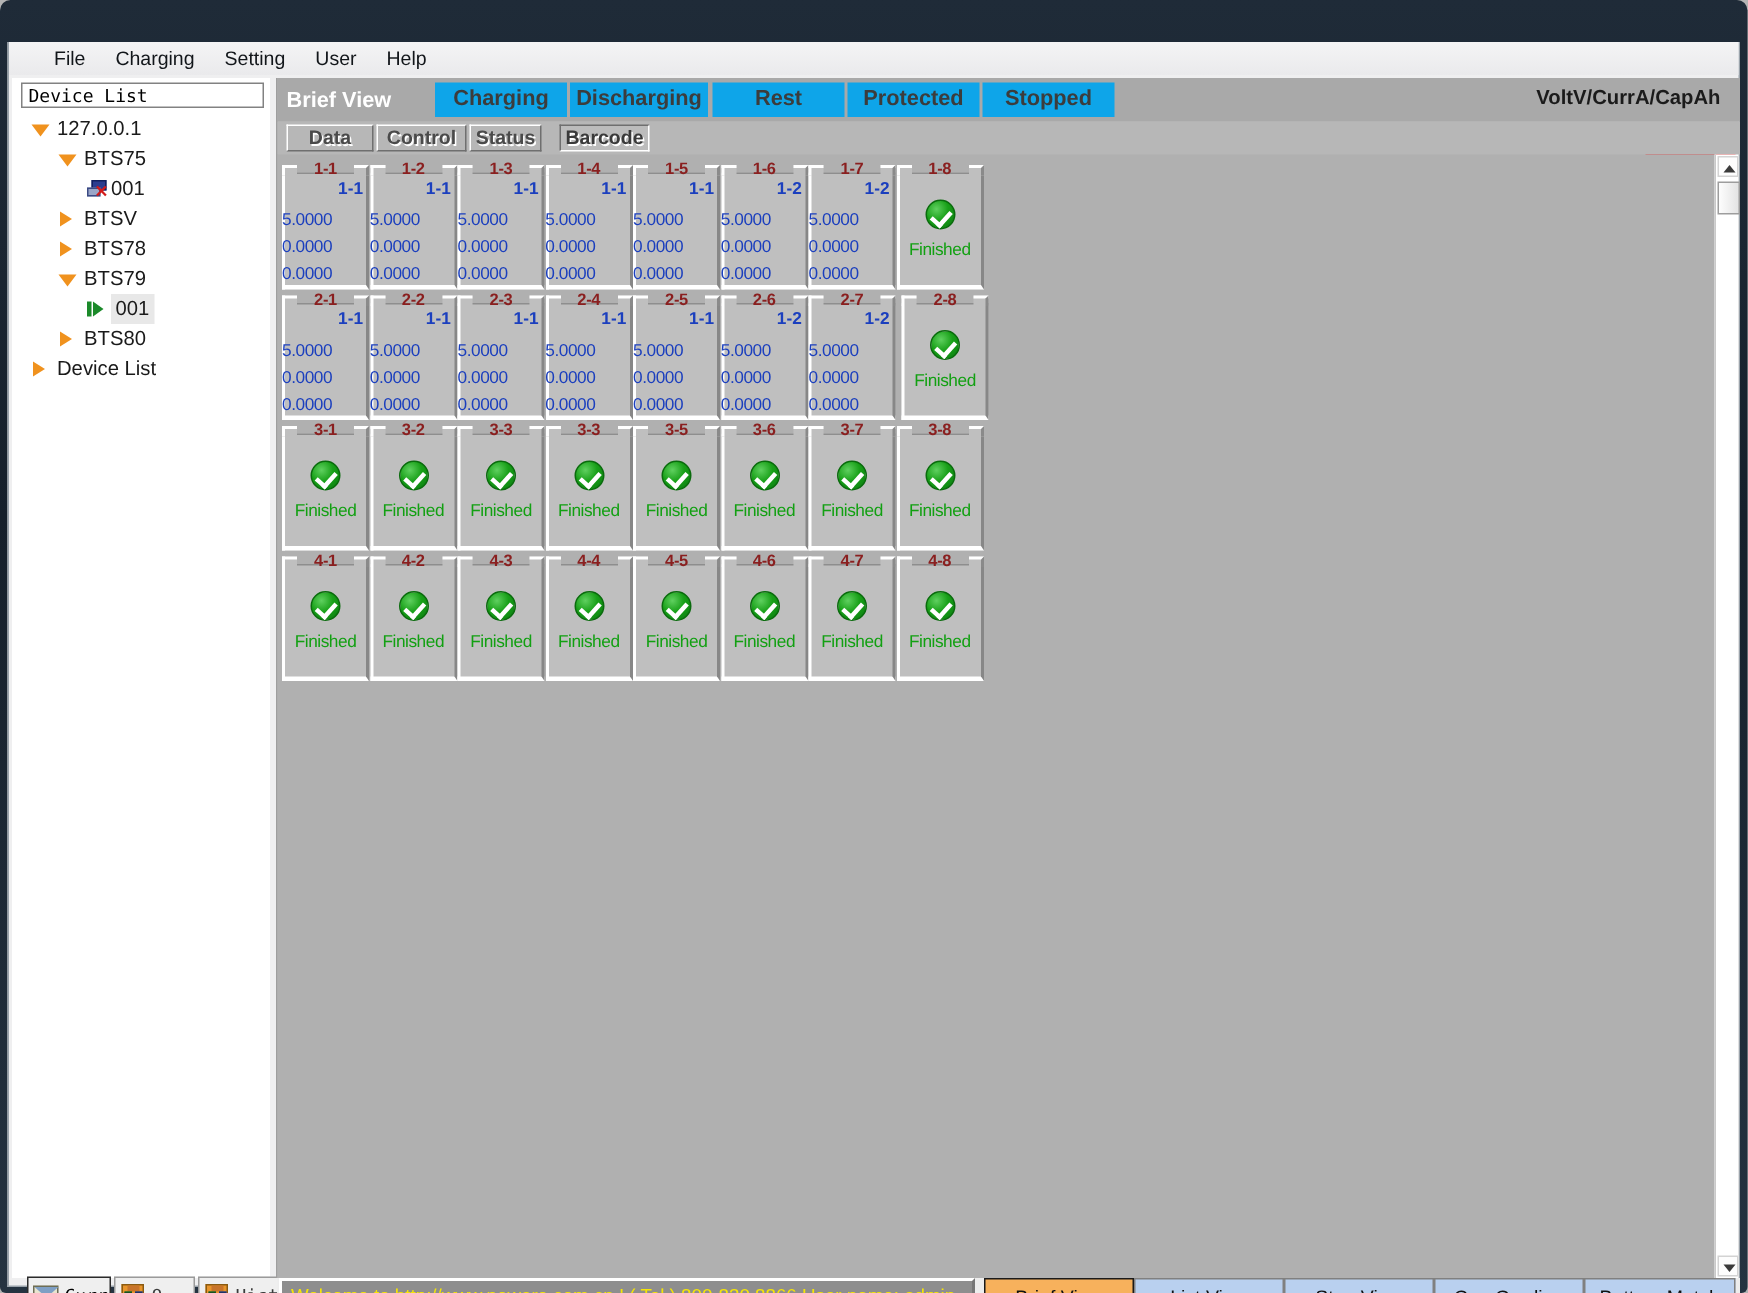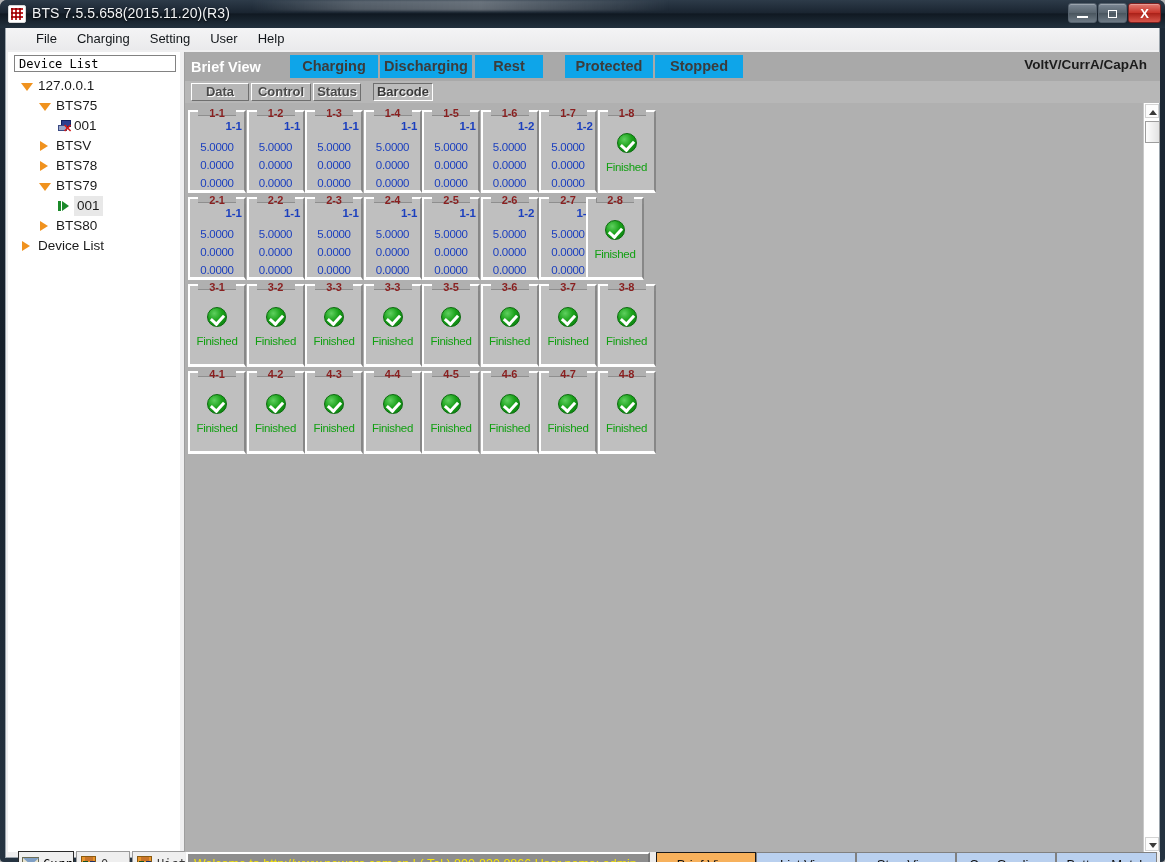--- a/index.html
+++ b/index.html
@@ -226,21 +226,21 @@
   .cell .chid {
     position:absolute; left:0; top:0px; width:58px; text-align:center;
     font-size:11px; color:#8a1f1f; font-weight:bold; line-height:12px;
     letter-spacing:-.2px;
   }
   .cell .step {
     position:absolute; right:4px; top:13px;
     font-size:11.5px; color:#1b3fbe; font-weight:bold; line-height:12px;
   }
   .cell .v {
-    position:absolute; left:0; width:58px; text-align:center;
+    position:absolute; left:0; width:58px; text-align:left;
     font-size:11.5px; color:#1b3fbe; line-height:13px; letter-spacing:-.3px;
   }
   .cell .v1 { top:34px; }
   .cell .v2 { top:52px; }
   .cell .v3 { top:70px; }
   .cell .fin-txt {
     position:absolute; left:0; top:54px; width:58px; text-align:center;
     font-size:11.5px; color:#12a012; line-height:13px; letter-spacing:-.3px;
   }
   .cell .check {
@@ -301,30 +301,20 @@
     background:#b9d0ef; border:1px solid #808080;
     color:#111; font-size:13px; line-height:23px; text-align:center;
   }
   .vbtn.active { background:#f7b15c; border:1px solid #1a1a1a; }
 </style>
 </head>
 <body>
 
 <div id="window">
 
-  <div id="titlebar">
-    <div class="sheen"></div>
-    <div id="app-icon">
-        <div class="grid"></div>
-      </div>
-    <div id="title-text">BTS 7.5.5.658(2015.11.20)(R3)</div>
-    <div class="wbtn" id="btn-min"><span class="bar"></span></div>
-    <div class="wbtn" id="btn-max"><span class="sq"></span></div>
-    <div class="wbtn" id="btn-close">X</div>
-  </div>
 
   <div id="client">
 
     <div id="menubar"><div class="menu-item">File</div><div class="menu-item">Charging</div><div class="menu-item">Setting</div><div class="menu-item">User</div><div class="menu-item">Help</div></div>
 
     <div id="leftpanel">
       <div id="devlist-header">Device List</div>
       <div id="tree">
           <div class="tnode">
             <span class="arrow-down" style="left:7px"></span>
@@ -387,21 +377,21 @@
               <span class="w2"></span>
             </span>
           </span><span>Hist</span></div>
       </div>
 
     <div id="mainpanel">
 
       <div id="statebar">
           <div class="sbtab" style="left: 470px; width: 88px;">Stopped</div>
           <div class="sbtab" style="left: 380px; width: 88px;">Protected</div>
-          <div class="sbtab" style="left: 290px; width: 68px;">Rest</div>
+          <div class="sbtab" style="left: 290px; width: 88px;">Rest</div>
           <div class="sbtab" style="left: 195px; width: 92px;">Discharging</div>
           <div class="sbtab" style="left: 105px; width: 88px;">Charging</div>
           <div class="sbtab primary" style="left: 6px; width: 92px; top: 4px;">Brief View</div>
         <div id="volt-label">VoltV/CurrA/CapAh</div>
       </div>
 
       <div id="expand-wrap">
         <div id="expand-btn">»</div>
       </div>
 
@@ -554,21 +544,21 @@
           <div class="cell" style="left: 354px; top: 91px;">
             <div class="body"></div>
             <div class="tab-l"></div>
             <div class="tab-r"></div>
             <div class="chid">2-7</div>
             <div class="step">1-2</div>
             <div class="v v1">5.0000</div>
             <div class="v v2">0.0000</div>
             <div class="v v3">0.0000</div>
           </div>
-          <div class="cell" style="left: 401px; top: 91px; border-radius: 23px;">
+          <div class="cell" style="left: 416px; top: 91px; border-radius: 23px;">
             <div class="body"></div>
             <div class="tab-l"></div>
             <div class="tab-r"></div>
             <div class="chid">2-8</div>
             <div class="check"></div>
             <div class="fin-txt">Finished</div>
           </div>
           <div class="cell" style="left: 3px; top: 178px;">
             <div class="body"></div>
             <div class="tab-l"></div>

